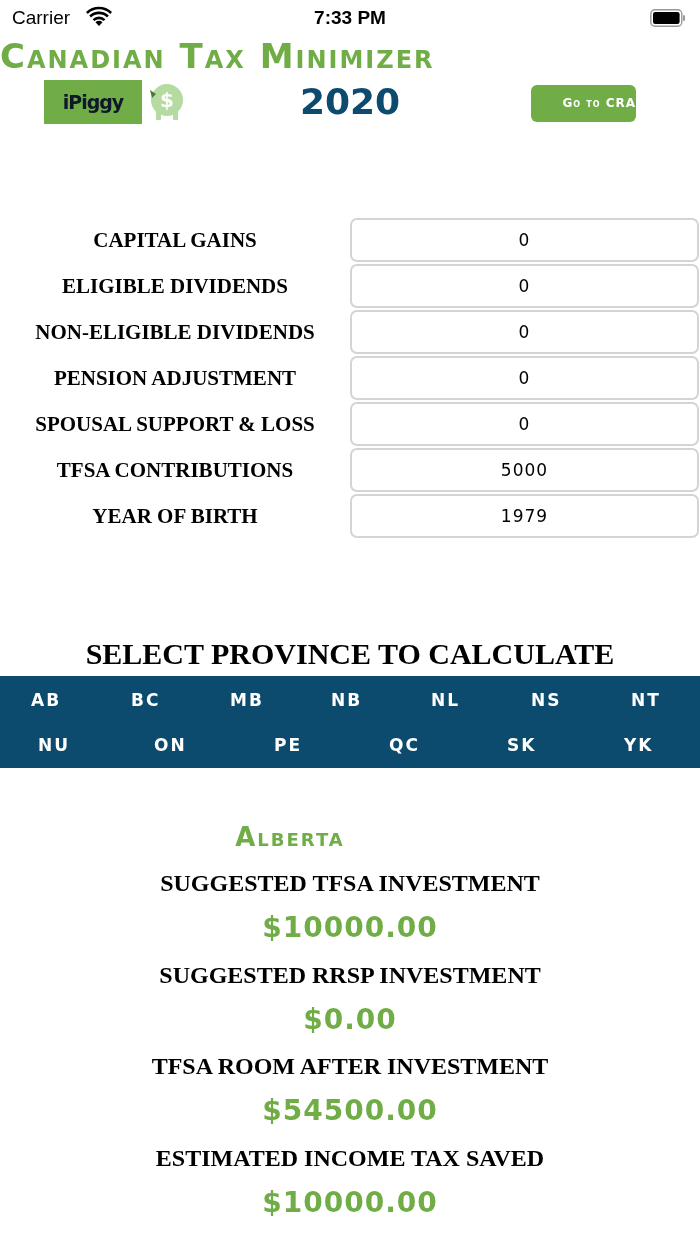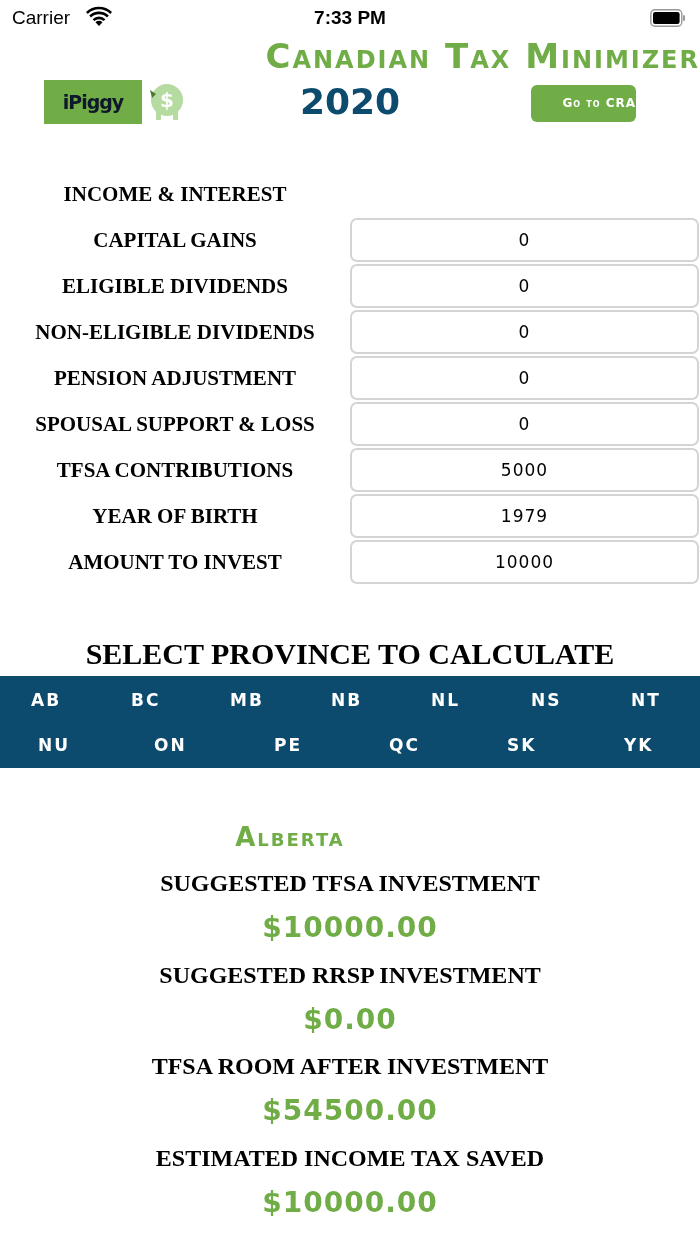--- a/index.html
+++ b/index.html
@@ -7,21 +7,21 @@
   body { position: relative; font-family: "Liberation Sans", sans-serif; color: #000; }
 
   
   .status-bar { position: absolute; top: 0; left: 0; width: 700px; height: 36px; }
   .carrier { position: absolute; left: 12px; top: 7px; font-size: 19px; font-family: "Liberation Sans", sans-serif; }
   .wifi { position: absolute; left: 86px; top: 6px; width: 26px; height: 22px; }
   .time { position: absolute; left: 0; width: 700px; text-align: center; top: 7px; font-size: 19px; font-weight: 600; }
   .battery { position: absolute; left: 650px; top: 9px; width: 36px; height: 18px; }
 
   
-  .app-title { position: absolute; top: 36px; left: 0; width: 700px; text-align: right;
+  .app-title { position: absolute; top: 36px; left: 0; width: 700px; text-align: left;
     font-family: "DejaVu Sans", sans-serif; font-weight: bold; font-size: 34px; color: #70ad47;
     font-variant: small-caps; letter-spacing: 2px; line-height: 40px; }
   .logo-box { position: absolute; left: 44px; top: 80px; width: 98px; height: 44px; background: #70ad47;
     color: #0f172a; font-family: "DejaVu Sans", sans-serif; font-weight: bold; font-size: 19px;
     text-align: center; line-height: 44px; letter-spacing: -1px; }
   .piggy-icon { position: absolute; left: 146px; top: 82px; width: 40px; height: 40px; }
   .year { position: absolute; top: 80px; left: 0; width: 700px; text-align: center;
     font-family: "DejaVu Sans", sans-serif; font-weight: bold; font-size: 36px; color: #0c4a6e; line-height: 44px; }
   .cra-btn { position: absolute; left: 531px; top: 85px; width: 105px; height: 37px; background: #70ad47;
     border-radius: 6px; color: #fff; font-family: "DejaVu Sans", sans-serif; font-weight: bold; font-size: 12px;
@@ -79,21 +79,20 @@
   <rect x="10" y="28" width="5" height="10" rx="1" fill="#b5dba0"></rect>
   <rect x="27" y="28" width="5" height="10" rx="1" fill="#b5dba0"></rect>
   <path d="M4 8 L10 12 L6 16 Z" fill="#4a7a30"></path>
   <text x="21" y="25" text-anchor="middle" font-family="DejaVu Sans, sans-serif" font-weight="bold" font-size="20" fill="#ffffff">$</text>
 </svg>
 <div class="year">2020</div>
 <button class="cra-btn">Go to CRA</button>
 
 <div class="form">
   <div class="row">
-    <span class="row-label">INCOME &amp; INTEREST</span>
   </div>
   <div class="row">
     <span class="row-label">CAPITAL GAINS</span>
     <div class="row-input">0</div>
   </div>
   <div class="row">
     <span class="row-label">ELIGIBLE DIVIDENDS</span>
     <div class="row-input">0</div>
   </div>
   <div class="row">
@@ -108,24 +107,20 @@
     <span class="row-label">SPOUSAL SUPPORT &amp; LOSS</span>
     <div class="row-input">0</div>
   </div>
   <div class="row">
     <span class="row-label">TFSA CONTRIBUTIONS</span>
     <div class="row-input">5000</div>
   </div>
   <div class="row">
     <span class="row-label">YEAR OF BIRTH</span>
     <div class="row-input">1979</div>
-  </div>
-  <div class="row">
-    <span class="row-label">AMOUNT TO INVEST</span>
-    <div class="row-input">10000</div>
   </div>
 </div>
 
 <div class="select-heading">SELECT PROVINCE TO CALCULATE</div>
 <div class="province-bar">
   <span class="prov" style="left:31px;top:13px">AB</span>
   <span class="prov" style="left:131px;top:13px">BC</span>
   <span class="prov" style="left:230px;top:13px">MB</span>
   <span class="prov" style="left:331px;top:13px">NB</span>
   <span class="prov" style="left:431px;top:13px">NL</span>

